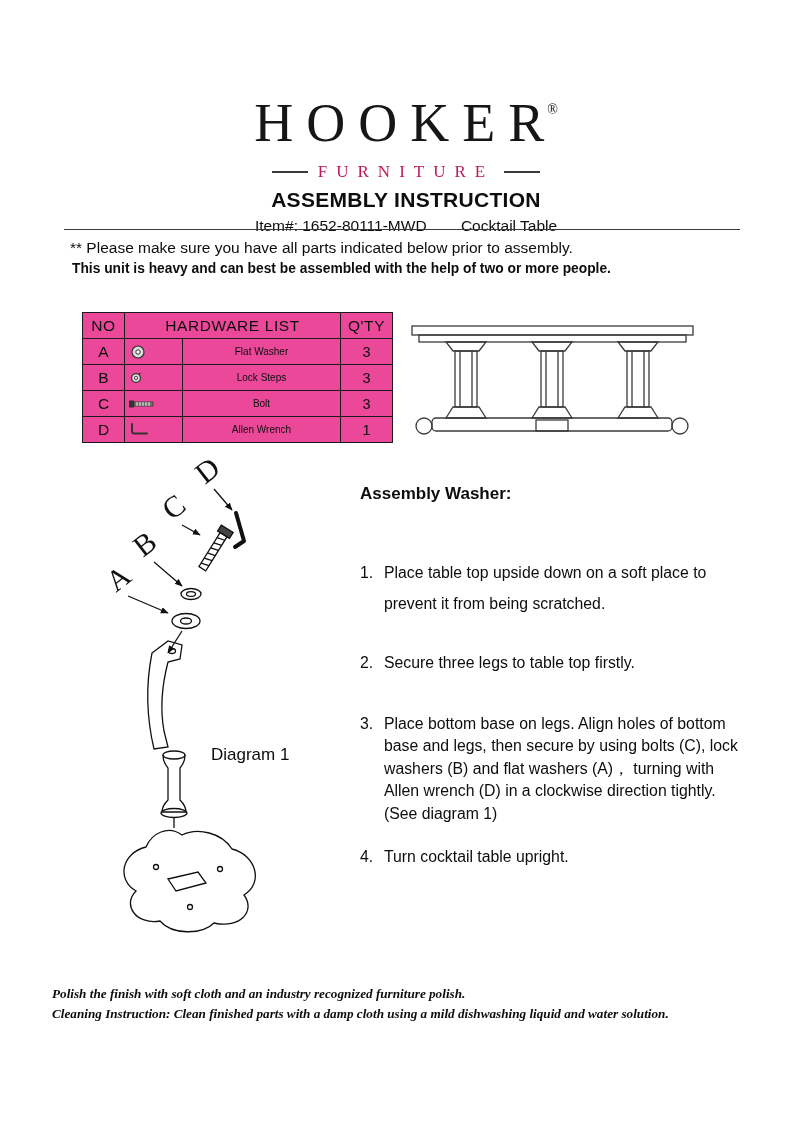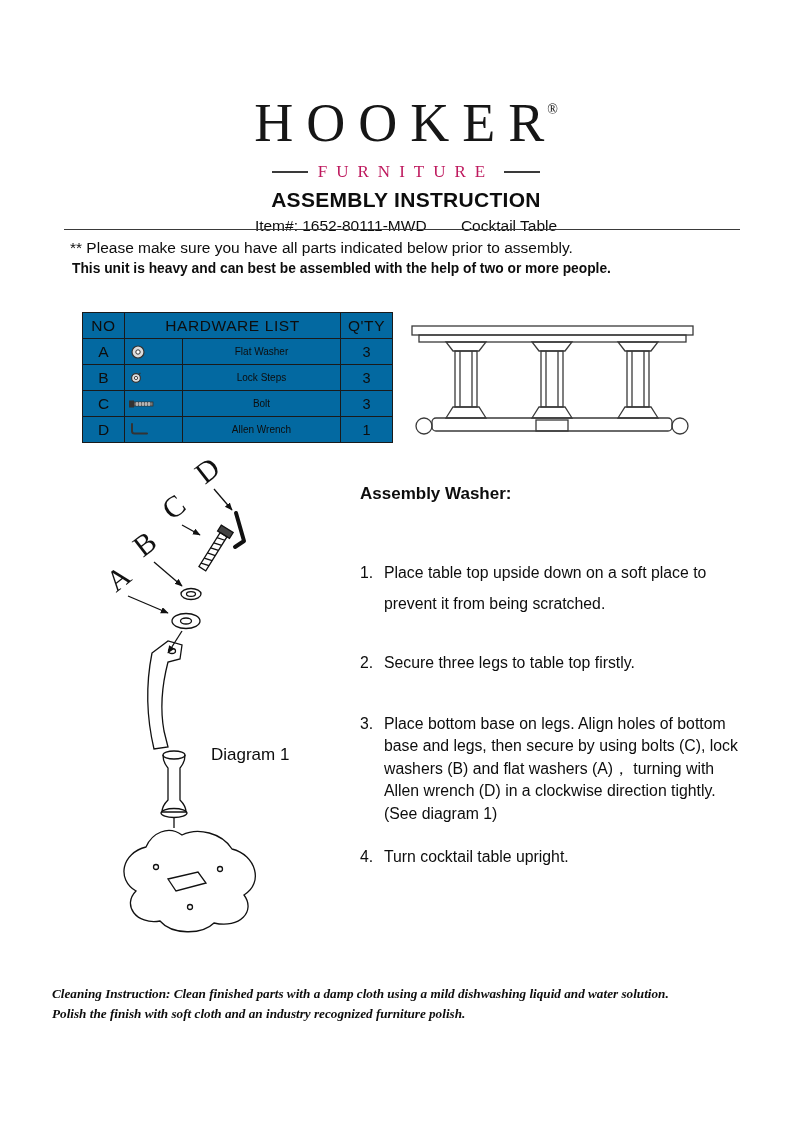--- a/index.html
+++ b/index.html
@@ -32,21 +32,21 @@
     position: absolute; top: 229px; left: 64px; width: 676px;
     border: none; border-top: 1.5px solid #3a3a3a; margin: 0;
   }
 
   
   .notice { position: absolute; top: 239px; left: 70px; width: 665px; }
   .notice-1 { margin: 0; font-size: 15.5px; }
   .notice-2 { margin: 4px 0 0 2px; font-size: 13.8px; font-weight: 700; }
 
   
-  .hw-table { position: absolute; top: 312px; left: 82px; border-collapse: collapse; background: #0369a1; }
+  .hw-table { position: absolute; top: 312px; left: 82px; border-collapse: collapse; background: #ec4899; }
   .hw-table th, .hw-table td {
     border: 1.6px solid #1a1a1a; text-align: center; vertical-align: middle; padding: 0 3px;
   }
   .hw-table th { font-size: 15.5px; font-weight: 400; height: 26px; letter-spacing: 0.6px; }
   .hw-table td { height: 26px; }
   .cell-no { font-size: 15.5px; }
   .cell-name { font-size: 10px; }
   .cell-qty { font-size: 14.5px; }
 
   
@@ -286,17 +286,17 @@
         <span class="step-text">Place bottom base on legs. Align holes of bottom base and legs, then secure by using bolts (C), lock washers (B) and flat washers (A)， turning with Allen wrench (D) in a clockwise direction tightly. (See diagram 1)</span>
       </li>
       <li class="step step-4">
         <span class="step-num">4.</span>
         <span class="step-text">Turn cocktail table upright.</span>
       </li>
     </ol>
   </section>
 
   <footer class="footer">
+    <p>Polish the finish with soft cloth and an industry recognized furniture polish.</p>
     <p>Cleaning Instruction: Clean finished parts with a damp cloth using a mild dishwashing liquid and water solution.</p>
-    <p>Polish the finish with soft cloth and an industry recognized furniture polish.</p>
   </footer>
 
 </div>
 
 </body></html>

